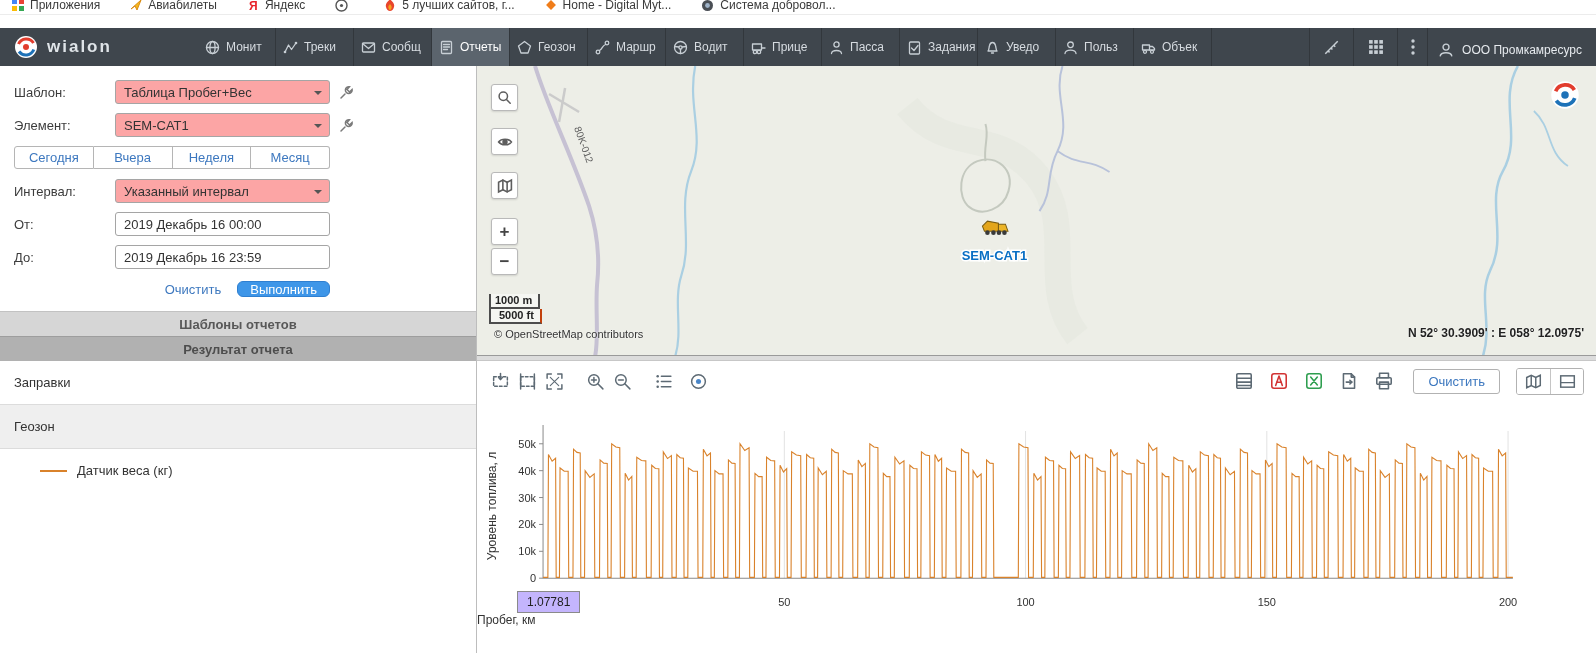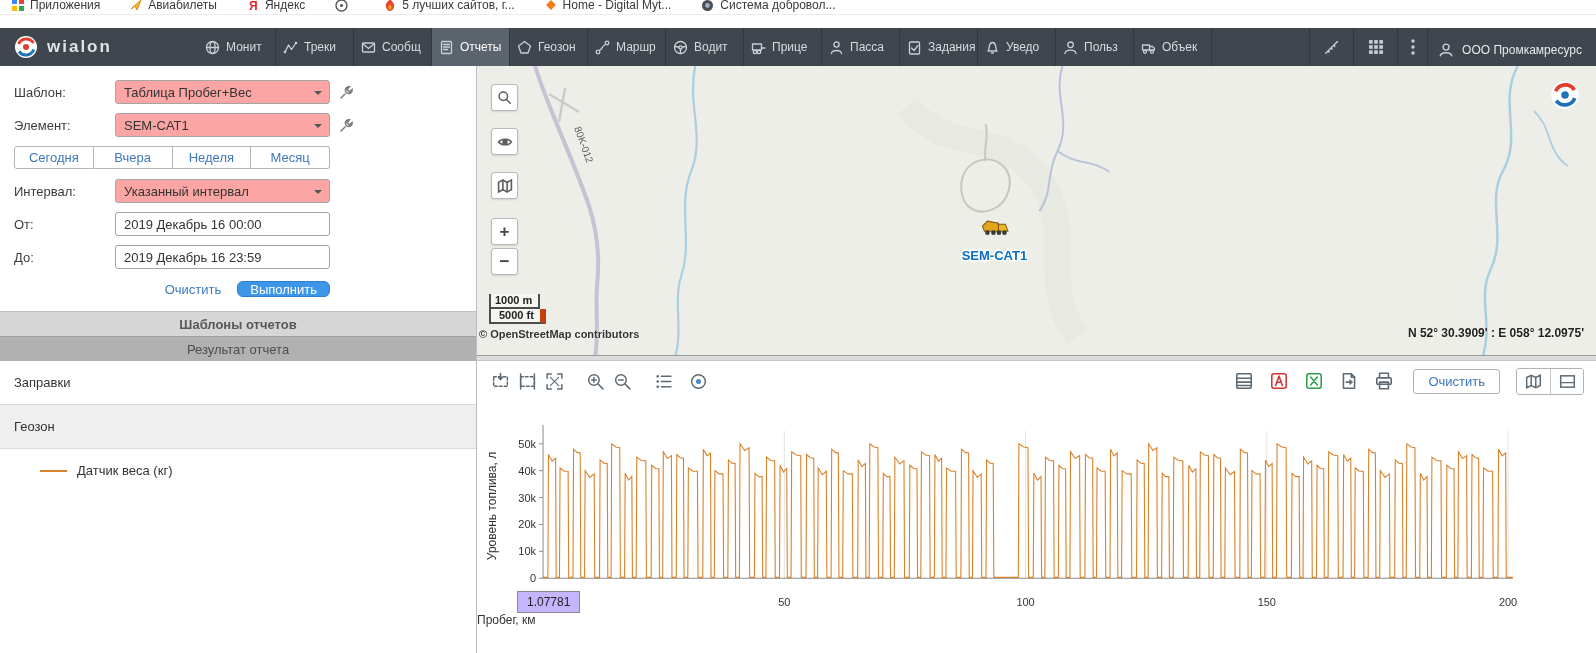--- a/index.html
+++ b/index.html
@@ -38,36 +38,36 @@
 .wrench-btn{margin-left:9px;background:none;border:none;cursor:pointer;display:flex;align-items:center}
 .quick{display:flex;width:316px;margin:2px 4px 10px 0}
 .quick button{flex:1;height:23px;background:#fff;border:1px solid #b5b5b5;border-left:none;color:#3d78bf;font-size:13px;cursor:pointer}
 .quick button:first-child{border-left:1px solid #b5b5b5;border-radius:3px 0 0 3px}
 .quick button:last-child{border-radius:0 3px 3px 0}
 .tinput{width:215px;height:24px;border:1px solid #a5a5a5;border-radius:3px;font-size:13px;color:#333;padding:0 8px;background:#fff}
 .actions{display:flex;align-items:center;justify-content:flex-end;gap:16px;width:316px;margin:12px 0 14px 0}
 .link-btn{background:none;border:none;color:#3d78bf;font-size:13px;cursor:pointer}
 .primary-btn{background:#3e96e8;border:1px solid #2f7fd0;border-radius:6px;color:#fff;font-size:13px;height:16px;padding:0 12px;cursor:pointer}
 .bar1{height:25px;background:#d6d6d6;color:#585858;font-weight:bold;font-size:13px;display:flex;align-items:center;justify-content:center;border-top:1px solid #c2c2c2;cursor:pointer}
-.bar2{height:25px;background:#b1b1b1;color:#4d4d4d;font-weight:normal;font-size:13px;display:flex;align-items:center;justify-content:center;border-top:1px solid #9e9e9e;cursor:pointer}
+.bar2{height:25px;background:#b1b1b1;color:#4d4d4d;font-weight:bold;font-size:13px;display:flex;align-items:center;justify-content:center;border-top:1px solid #9e9e9e;cursor:pointer}
 .list-row{height:44px;display:flex;align-items:center;padding-left:14px;font-size:13px;color:#333;border-bottom:1px solid #dcdcdc;background:#fff;cursor:pointer}
 .list-row.shaded{background:#efefef}
 .legend{display:flex;align-items:center;gap:10px;padding:14px 0 0 40px;font-size:13px;color:#333;cursor:pointer}
 .legend .swatch{width:27px;height:0;border-top:2px solid #d9822b}
 
 
 .map{height:290px;position:relative;background:#edeee7;overflow:hidden;border-bottom:1px solid #9a9a9a;flex:0 0 290px}
 .map-svg{position:absolute;inset:0}
 .mbtn{position:absolute;left:14px;width:27px;height:27px;background:#fff;border:1px solid #b9b9b9;border-radius:3px;display:flex;align-items:center;justify-content:center;cursor:pointer;box-shadow:0 1px 2px rgba(0,0,0,.12)}
 .mbtn svg{stroke:#5e5e5e;fill:none;stroke-width:1.5;stroke-linecap:round}
 .mbtn.txt{font-size:17px;color:#444;font-weight:bold;line-height:1}
 .scale{position:absolute;left:12px;top:228px;font-size:11px;font-weight:bold;color:#222}
 .scale .m{display:inline-block;border-left:2px solid #4d4d4d;border-right:2px solid #4d4d4d;border-bottom:2px solid #4d4d4d;padding:0 6px 1px 4px;background:rgba(255,255,255,.45)}
-.scale .ft{display:inline-block;border-left:2px solid #4d4d4d;border-right:6px solid #c2410c;border-bottom:2px solid #4d4d4d;padding:0 6px 1px 8px;margin-top:-1px;background:rgba(255,255,255,.45)}
-.attrib{position:absolute;left:2px;top:262px;font-size:11px;font-weight:bold;color:#333;text-shadow:0 0 2px #fff;cursor:pointer}
+.scale .ft{display:inline-block;border-left:2px solid #4d4d4d;border-right:2px solid #c2410c;border-bottom:2px solid #4d4d4d;padding:0 6px 1px 8px;margin-top:-1px;background:rgba(255,255,255,.45)}
+.attrib{position:absolute;left:17px;top:262px;font-size:11px;font-weight:normal;color:#333;text-shadow:0 0 2px #fff;cursor:pointer}
 .coords{position:absolute;right:12px;top:260px;font-size:12px;font-weight:bold;color:#222;text-shadow:0 0 2px #fff}
 .minilogo{position:absolute;right:16px;top:14px}
 
 
 .splitter{height:5px;background:#dcdcdc;border-bottom:1px solid #c7c7c7;flex:0 0 5px;cursor:row-resize}
 
 
 .chart-panel{flex:1;position:relative;background:#fff;overflow:hidden}
 .ctoolbar{position:absolute;left:10px;right:12px;top:6px;height:28px;display:flex;align-items:center;z-index:3}
 .cbtn{width:27px;height:27px;display:flex;align-items:center;justify-content:center;background:none;border:none;cursor:pointer}

